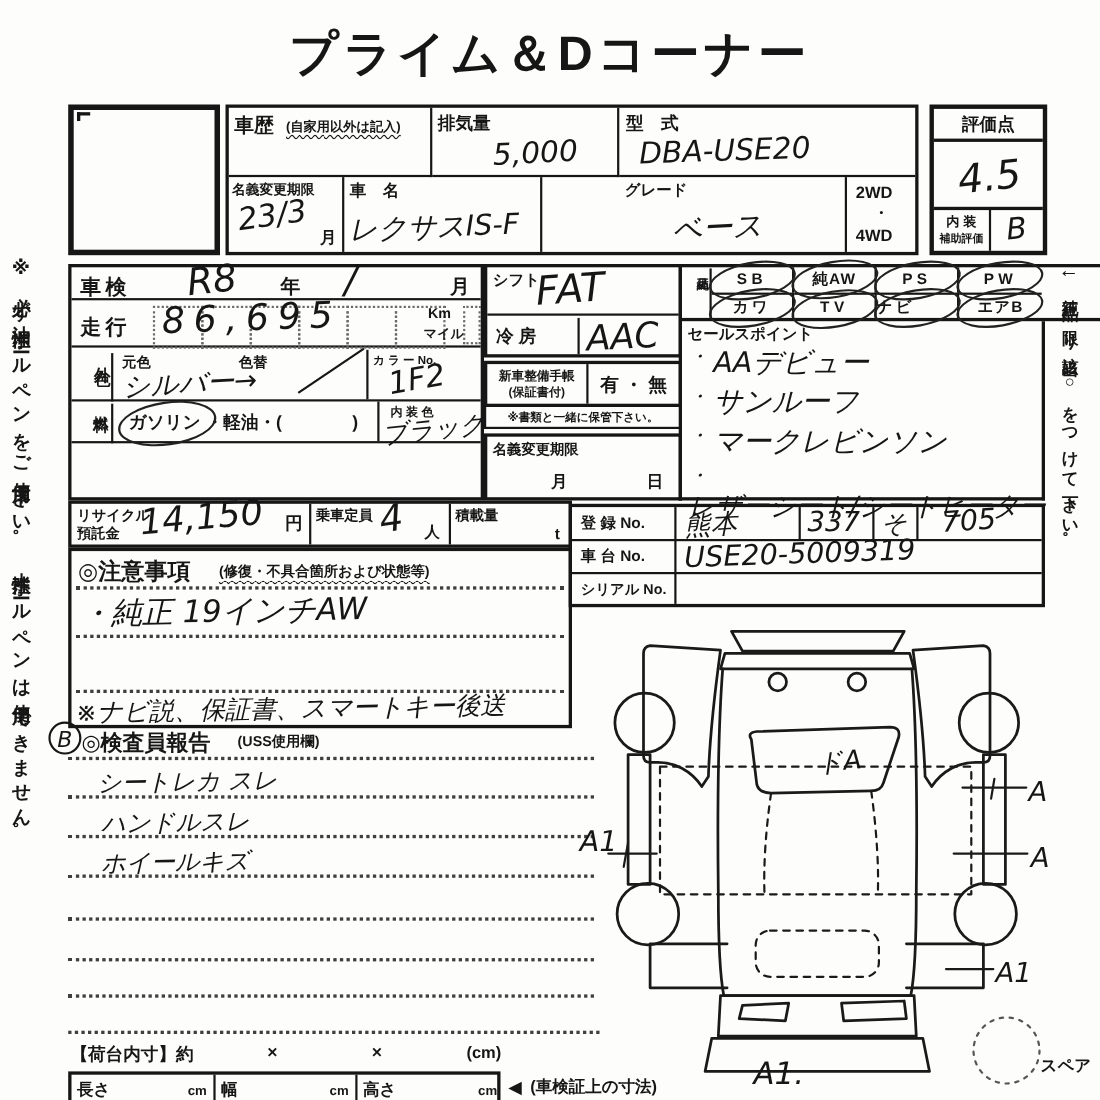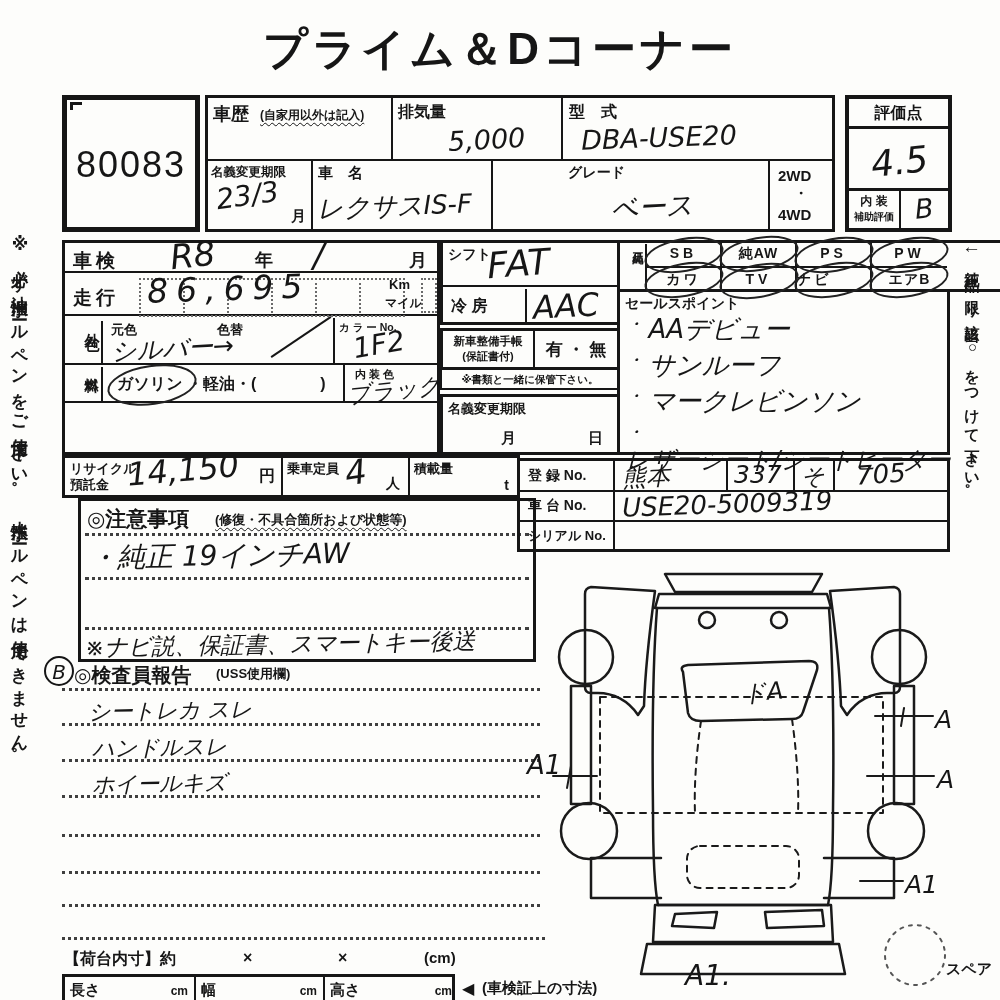--- a/index.html
+++ b/index.html
@@ -24,21 +24,20 @@
 
   <div class="a b" style="left:0;right:0;top:20px;text-align:center;font-size:44px;letter-spacing:4px;">プライム＆Dコーナー</div>
 
   <div class="a b vtext" style="left:8px;top:234px;height:560px;font-size:17px;">※必ず油性ボールペンをご使用下さい。 水性ボールペンは使用できません。</div>
   <div class="a b" style="left:962px;top:236px;font-size:19px;">←</div>
   <div class="a b vtext" style="left:962px;top:260px;height:440px;font-size:15px;">純正品に限り該当に○をつけて下さい。</div>
   <div class="a b" style="left:946px;top:960px;font-size:15px;">スペア</div>
 
   <div class="a" style="left:62px;top:95px;width:138px;height:137px;border:5px solid var(--ink);">
     <div class="a" style="left:3px;top:2px;width:12px;height:8px;border-left:3px solid var(--ink);border-top:3px solid var(--ink);"></div>
-    <div class="a" style="left:0;right:0;top:44px;text-align:center;font-size:36px;letter-spacing:2px;">80083</div>
   </div>
 
   <div class="a" style="left:205px;top:95px;width:630px;height:137px;border:3px solid var(--ink);">
 
     <div class="a" style="left:0;top:0;width:185px;height:63px;border-right:2px solid var(--ink);border-bottom:2px solid var(--ink);">
       <span class="celllbl" style="position:absolute;left:5px;top:4px;font-size:18px;">車歴</span>
       <span class="celllbl wavy" style="position:absolute;left:52px;top:9px;font-size:12px;">(自家用以外は記入)</span>
     </div>
     <div class="a" style="left:185px;top:0;width:170px;height:63px;border-right:2px solid var(--ink);border-bottom:2px solid var(--ink);">
       <span class="celllbl" style="position:absolute;left:5px;top:4px;font-size:16px;">排気量</span>
@@ -141,21 +140,21 @@
       <span class="b" style="position:absolute;left:4px;top:2px;font-size:13px;">乗車定員</span>
       <span class="hw" style="position:absolute;left:62px;top:-6px;font-size:34px;transform:rotate(-8deg);">4</span>
       <span class="b" style="position:absolute;right:8px;bottom:2px;font-size:14px;">人</span>
     </div>
     <div class="a" style="left:345px;top:0;width:107px;height:37px;">
       <span class="b" style="position:absolute;left:4px;top:2px;font-size:13px;">積載量</span>
       <span class="b" style="position:absolute;right:8px;bottom:2px;font-size:14px;">t</span>
     </div>
   </div>
 
-  <div class="a" style="left:78px;top:498px;width:458px;height:164px;border:3px solid var(--ink);text-align:right;">
+  <div class="a" style="left:62px;top:498px;width:458px;height:164px;border:3px solid var(--ink);text-align:right;">
     <span class="b" style="position:absolute;left:6px;top:4px;font-size:21px;">◎注意事項</span>
     <span class="b wavy" style="position:absolute;left:134px;top:10px;font-size:13px;">(修復・不具合箇所および状態等)</span>
     <div class="a dash" style="left:4px;right:4px;top:32px;"></div>
     <span class="hw" style="position:absolute;left:8px;top:36px;font-size:28px;transform:rotate(-1deg);">・純正 19インチAW</span>
     <div class="a dash" style="left:4px;right:4px;top:76px;"></div>
     <div class="a dash" style="left:4px;right:4px;top:126px;"></div>
     <span class="hw" style="position:absolute;left:4px;top:128px;font-size:23px;transform:rotate(-1deg);">※ナビ説、保証書、スマートキー後送</span>
   </div>
 
   <div class="a" style="left:44px;top:656px;width:30px;height:30px;border:2.5px solid var(--ink);border-radius:50%;text-align:center;">

